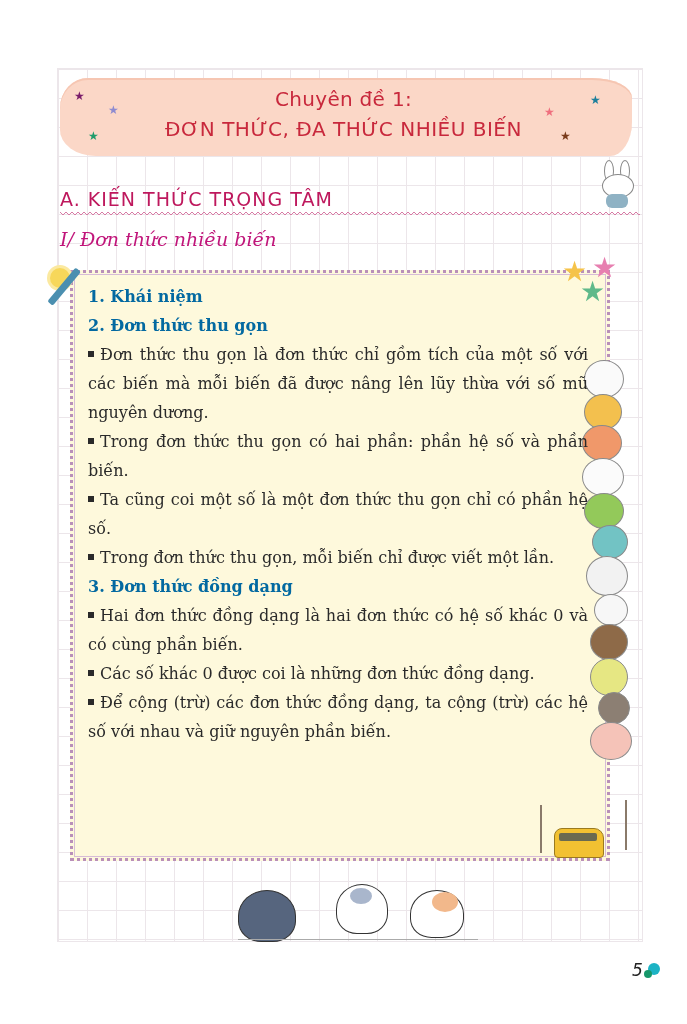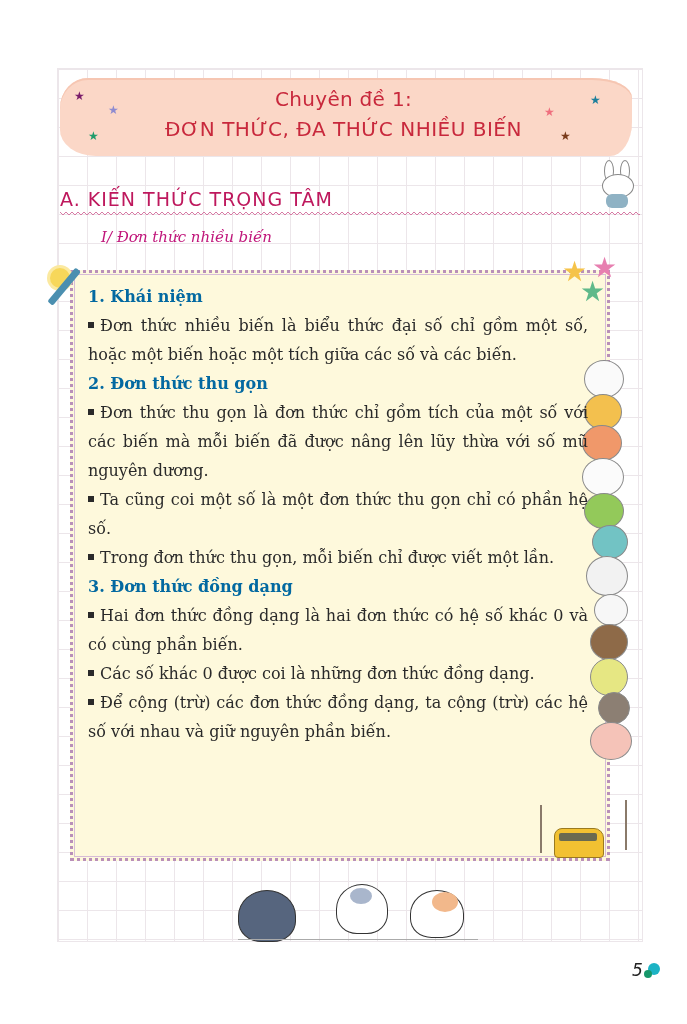--- a/index.html
+++ b/index.html
@@ -32,21 +32,21 @@
     position:absolute; left:60px; top:188px;
     font-family:"DejaVu Sans", sans-serif; font-size:19px; color:#be185d; letter-spacing:1px;
   }
   .wavy {
     position:absolute; left:60px; top:212px; width:580px; height:4px;
     background-image: radial-gradient(circle at 3px 0, transparent 2px, #d77aa4 2px, #d77aa4 2.6px, transparent 2.8px);
     background-size:6px 4px;
   }
   .sub-1 {
     position:absolute; left:60px; top:228px;
-    font-family:"DejaVu Serif", serif; font-style:italic; font-size:15px; color:#c0157a;margin-left:41px;
+    font-family:"DejaVu Serif", serif; font-style:italic; font-size:19px; color:#c0157a;
   }
   .box {
     position:absolute; left:70px; top:270px; width:534px; height:585px;
     background:#fef9dc;
     border:3px dotted #b98fb9;
     outline:1px solid #d7bcd7; outline-offset:-5px;
   }
   .content { position:absolute; left:88px; top:282px; width:500px; font-size:16px; line-height:29px; color:#2a2a2a; }
   .content .h { color:#0369a1; font-weight:bold; font-size:16px; }
   .content .p { text-align:justify; }
@@ -107,23 +107,23 @@
 <div class="critter" style="left:590px;top:722px;width:40px;height:36px;background:#f5c3b8;"></div>
 
 <div style="position:absolute;left:554px;top:828px;width:48px;height:28px;background:#f2c132;border-radius:8px 10px 4px 4px;border:1px solid #9a7a20;">
   <div style="position:absolute;left:4px;top:4px;width:38px;height:8px;background:#6a6a50;border-radius:2px;"></div>
 </div>
 <div style="position:absolute;left:540px;top:805px;width:2px;height:48px;background:#8a7a6a;"></div>
 <div style="position:absolute;left:625px;top:800px;width:2px;height:50px;background:#8a7a6a;"></div>
 
 <div class="content">
   <div class="h">1. Khái niệm</div>
-  <div class="p"><span class="sq"></span><span>Đơn thức nhiều biến là biểu thức đại số chỉ gồm một số, hoặc một biến hoặc một tích giữa các số và các biến.</span></div>
   <div class="h">2. Đơn thức thu gọn</div>
   <div class="p"><span class="sq"></span><span>Đơn thức thu gọn là đơn thức chỉ gồm tích của một số với các biến mà mỗi biến đã được nâng lên lũy thừa với số mũ nguyên dương.</span></div>
+  <div class="p"><span class="sq"></span><span>Trong đơn thức thu gọn có hai phần: phần hệ số và phần biến.</span></div>
   <div class="p"><span class="sq"></span><span>Ta cũng coi một số là một đơn thức thu gọn chỉ có phần hệ số.</span></div>
   <div class="p"><span class="sq"></span><span>Trong đơn thức thu gọn, mỗi biến chỉ được viết một lần.</span></div>
   <div class="h">3. Đơn thức đồng dạng</div>
   <div class="p"><span class="sq"></span><span>Hai đơn thức đồng dạng là hai đơn thức có hệ số khác 0 và có cùng phần biến.</span></div>
   <div class="p"><span class="sq"></span><span>Các số khác 0 được coi là những đơn thức đồng dạng.</span></div>
   <div class="p"><span class="sq"></span><span>Để cộng (trừ) các đơn thức đồng dạng, ta cộng (trừ) các hệ số với nhau và giữ nguyên phần biến.</span></div>
 </div>
 
 <div style="position:absolute;left:220px;top:880px;width:270px;height:70px;">
   <div class="cat" style="left:18px;top:10px;width:56px;height:50px;background:#56657e;"></div>

